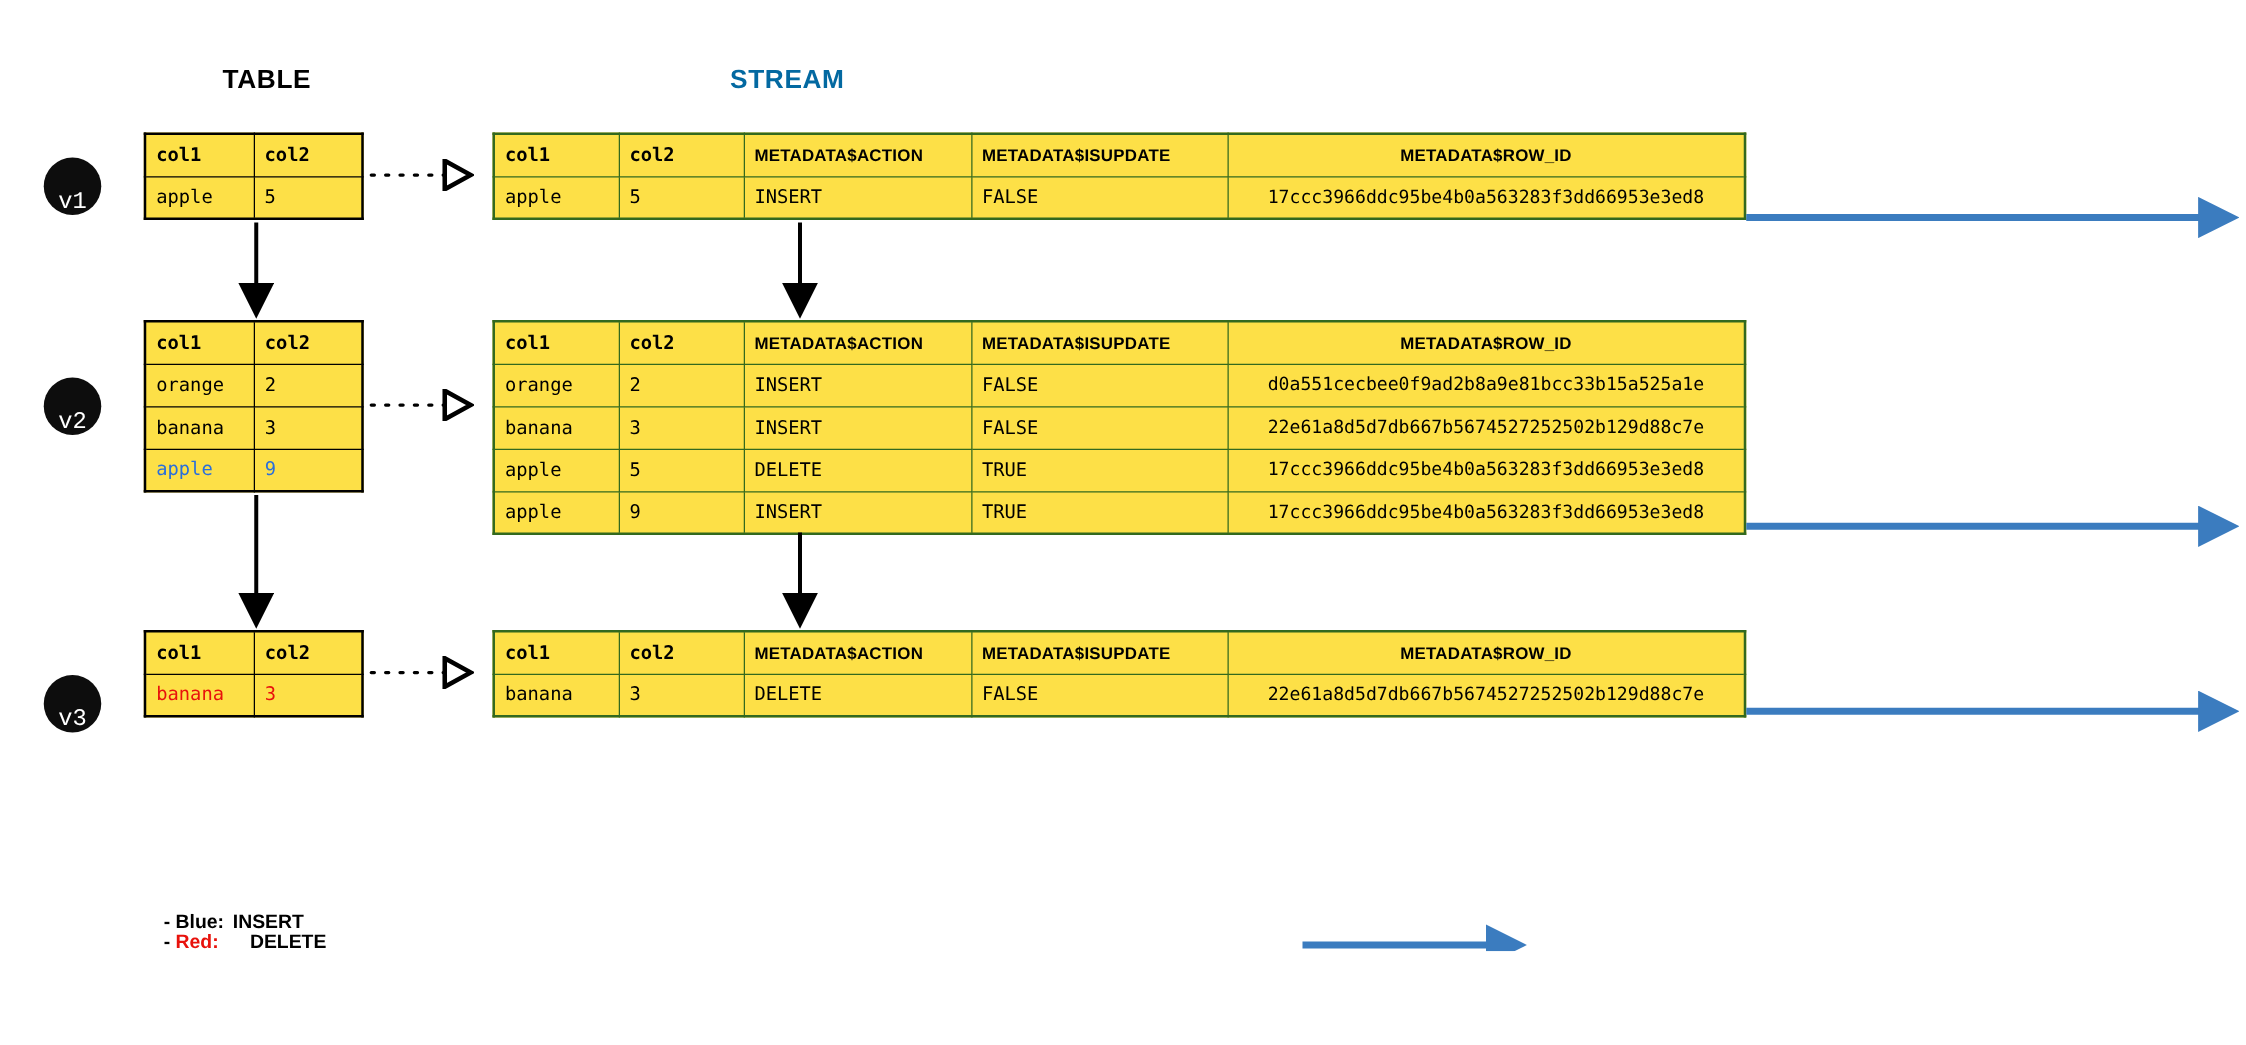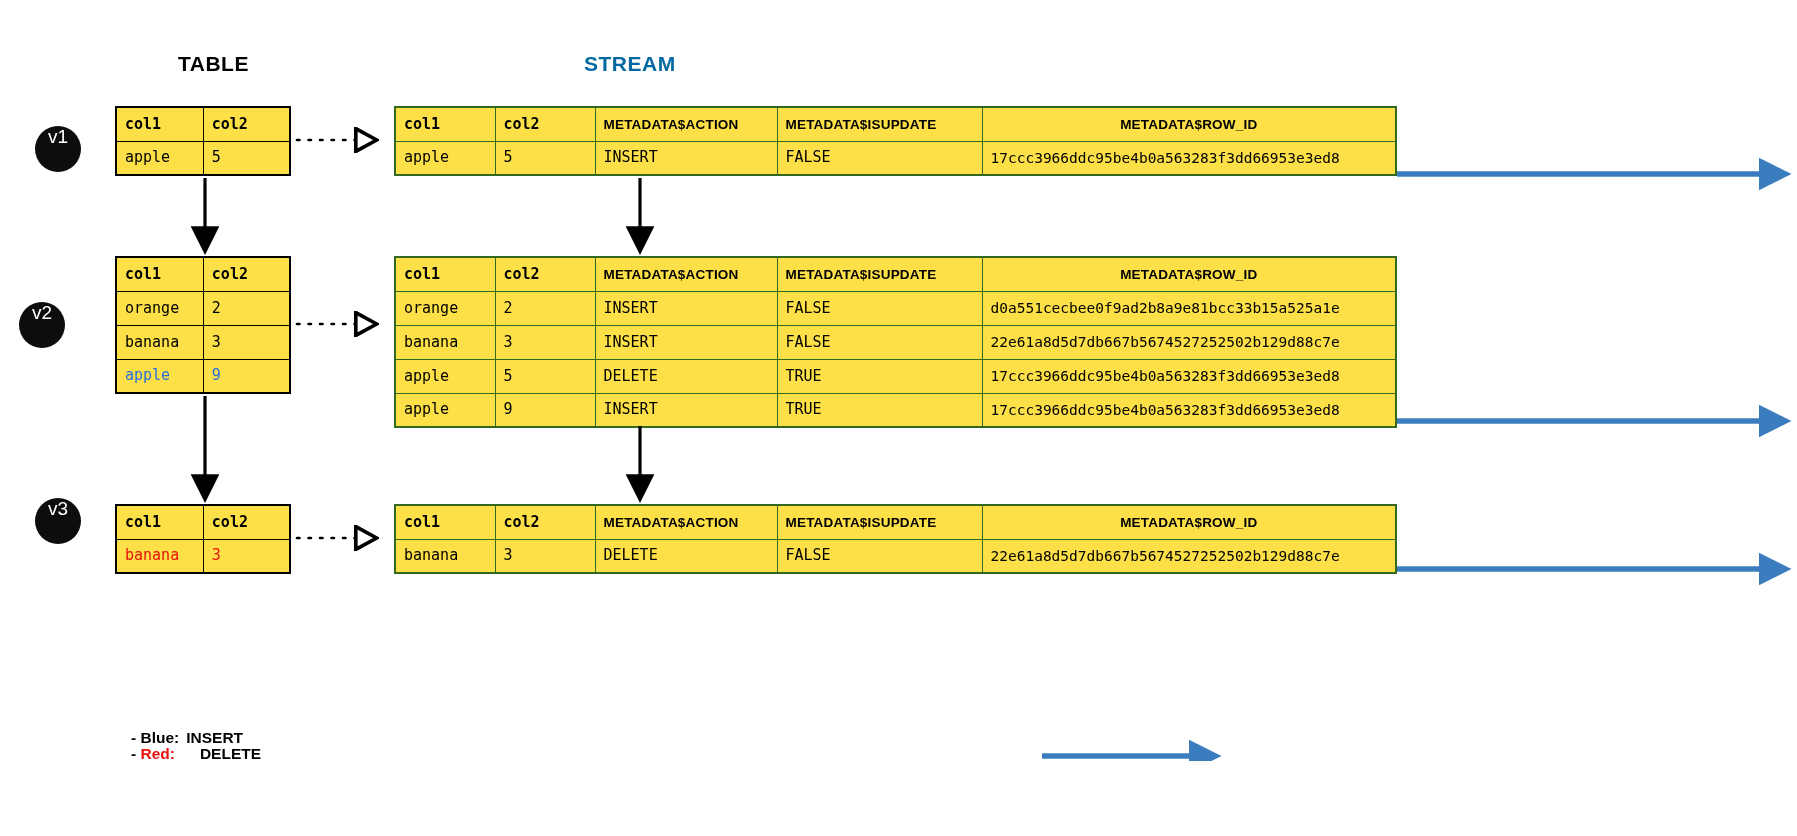--- a/index.html
+++ b/index.html
@@ -30,23 +30,23 @@
   
   .version-badge {
     position: absolute;
     width: 46px; height: 46px;
     border-radius: 50%;
     background: #0d0d0d;
     color: #ffffff;
     font-size: 19px;
     font-weight: normal;
     display: flex;
-    align-items: flex-start;
+    align-items: flex-end;
     justify-content: center;
-    font-family: Liberation Sans, sans-serif;
+    font-family: Liberation Mono, monospace;
   }
 
   
   table.grid {
     position: absolute;
     border-collapse: collapse;
     background: #fde047;
     font-family: "DejaVu Sans Mono", monospace;
   }
   table.grid td, table.grid th {
@@ -74,21 +74,21 @@
   table.stream th.meta {
     font-family: "Liberation Sans", sans-serif;
     font-weight: bold;
     font-size: 13.5px;
     letter-spacing: .2px;
   }
   table.stream th.meta.centered { text-align: center; }
   table.stream td.rowid {
     font-family: "DejaVu Sans Mono", monospace;
     font-size: 14.5px;
-    text-align: left;
+    text-align: center;
     margin-left: 14px;
   }
 
   .c-black { color: #000000; }
   .c-red   { color: #e8120c; }
   .c-blue  { color: #2a6fdb; }
 
   
   #arrows {
     position: absolute;
@@ -127,24 +127,24 @@
 <body>
 
 <div id="page">
 
   <div class="col-title" id="title-table">TABLE</div>
   <div class="col-title" id="title-stream">STREAM</div>
 
   <div class="version-badge" style="left:35px; top:126px;">
     <span>v1</span>
   </div>
-  <div class="version-badge" style="left:19px; top:302px;">
+  <div class="version-badge" style="left:35px; top:302px;">
     <span>v2</span>
   </div>
-  <div class="version-badge" style="left:35px; top:498px;">
+  <div class="version-badge" style="left:35px; top:540px;">
     <span>v3</span>
   </div>
 
   <table class="grid tbl" id="tbl-v1" style="left:115px; top:106px; width:176px;">
     <tbody>
         <tr>
       <th style="width:88px;">col1</th>
       <th style="width:88px;">col2</th>
     </tr>
     <tr>

